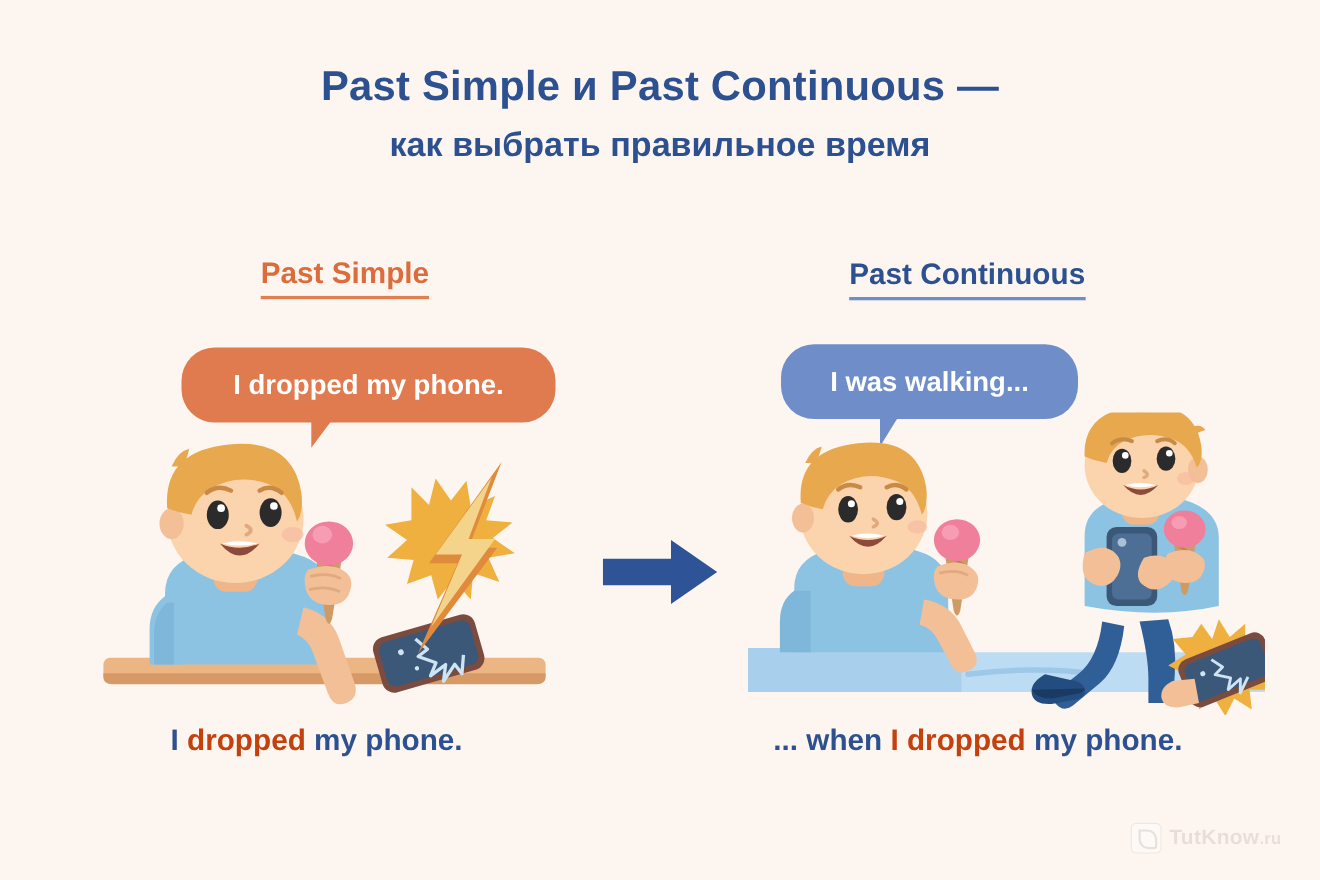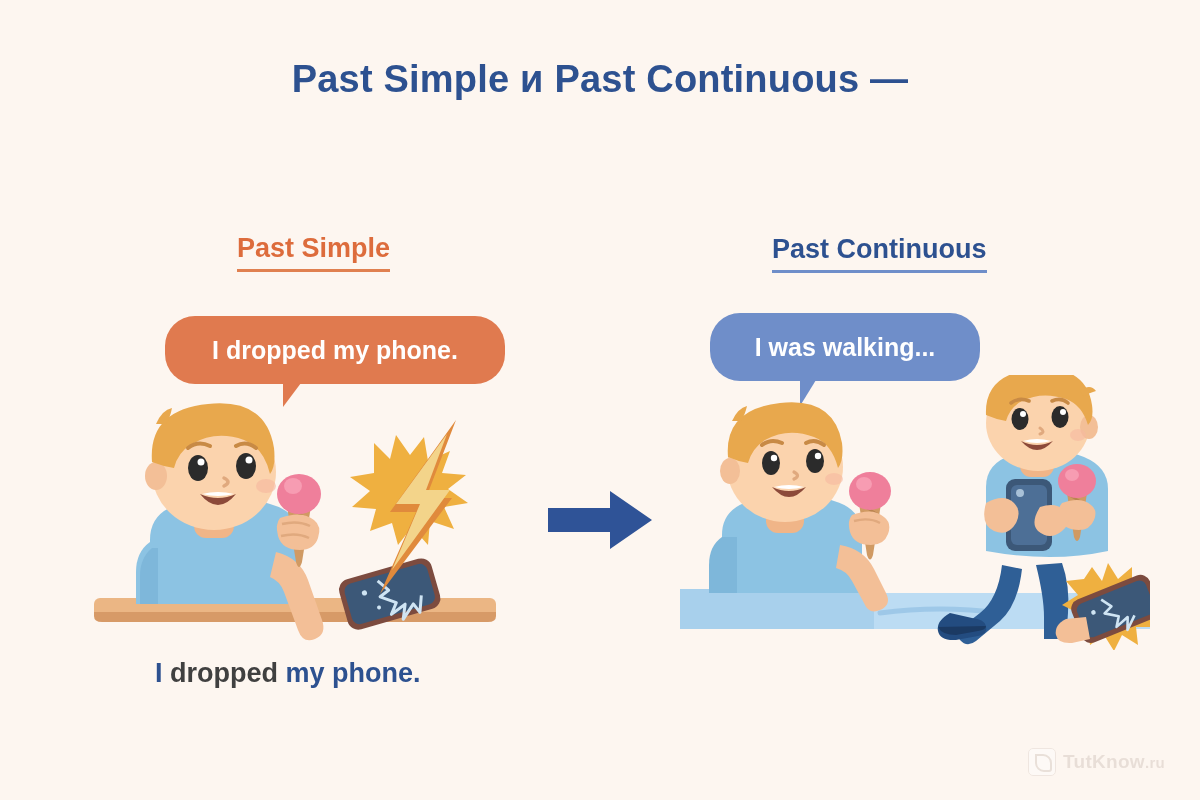--- a/index.html
+++ b/index.html
@@ -125,21 +125,21 @@
   .scene-right { left: 680px; top: 375px; width: 470px; height: 275px; }
 
   
   .caption {
     position: absolute;
     font-size: 27px;
     font-weight: bold;
     white-space: nowrap;
   }
   .caption .blue { color: #2d5190; }
-  .caption .orange { color: #404040; }
+  .caption .orange { color: #c2410c; }
   .caption-left { left: 155px; top: 658px; }
   .caption-right { left: 703px; top: 658px; }
 
   
   .watermark {
     position: absolute;
     left: 1028px;
     top: 748px;
     display: flex;
     align-items: center;
@@ -170,20 +170,21 @@
   }
   .wm-suffix { font-size: 15px; margin-top: 24px; }
 </style>
 </head>
 <body>
 
 <div id="page">
 
   <div class="title-block">
     <div class="title-line1">Past Simple и Past Continuous —</div>
+    <div class="title-line2">как выбрать правильное время</div>
   </div>
 
   <div class="sec-head right">Past Continuous</div>
   <div class="sec-head left">Past Simple</div>
 
   <div class="bubble bubble-left">
     <span class="btext">I dropped my phone.</span>
   </div>
   <div class="bubble-tail tail-left"></div>
 
@@ -364,19 +365,22 @@
 
         <path d="M386 244 q-12 6 -10 16 q2 9 16 8 l18 -4 l-4 -22 Z" fill="#f3bf97"></path>
       </g>
     </svg>
   </div>
 
   <div class="caption caption-left">
     <span class="blue">I </span><span class="orange">dropped</span><span class="blue"> my phone.</span>
   </div>
 
+  <div class="caption caption-right">
+    <span class="blue">... when </span><span class="orange">I dropped</span><span class="blue"> my phone.</span>
+  </div>
 
   <div class="watermark">
     <div class="wm-icon"></div>
     <div class="wm-text"><span>TutKnow</span><span class="wm-suffix">.ru</span></div>
   </div>
 
 </div>
 
 </body></html>

